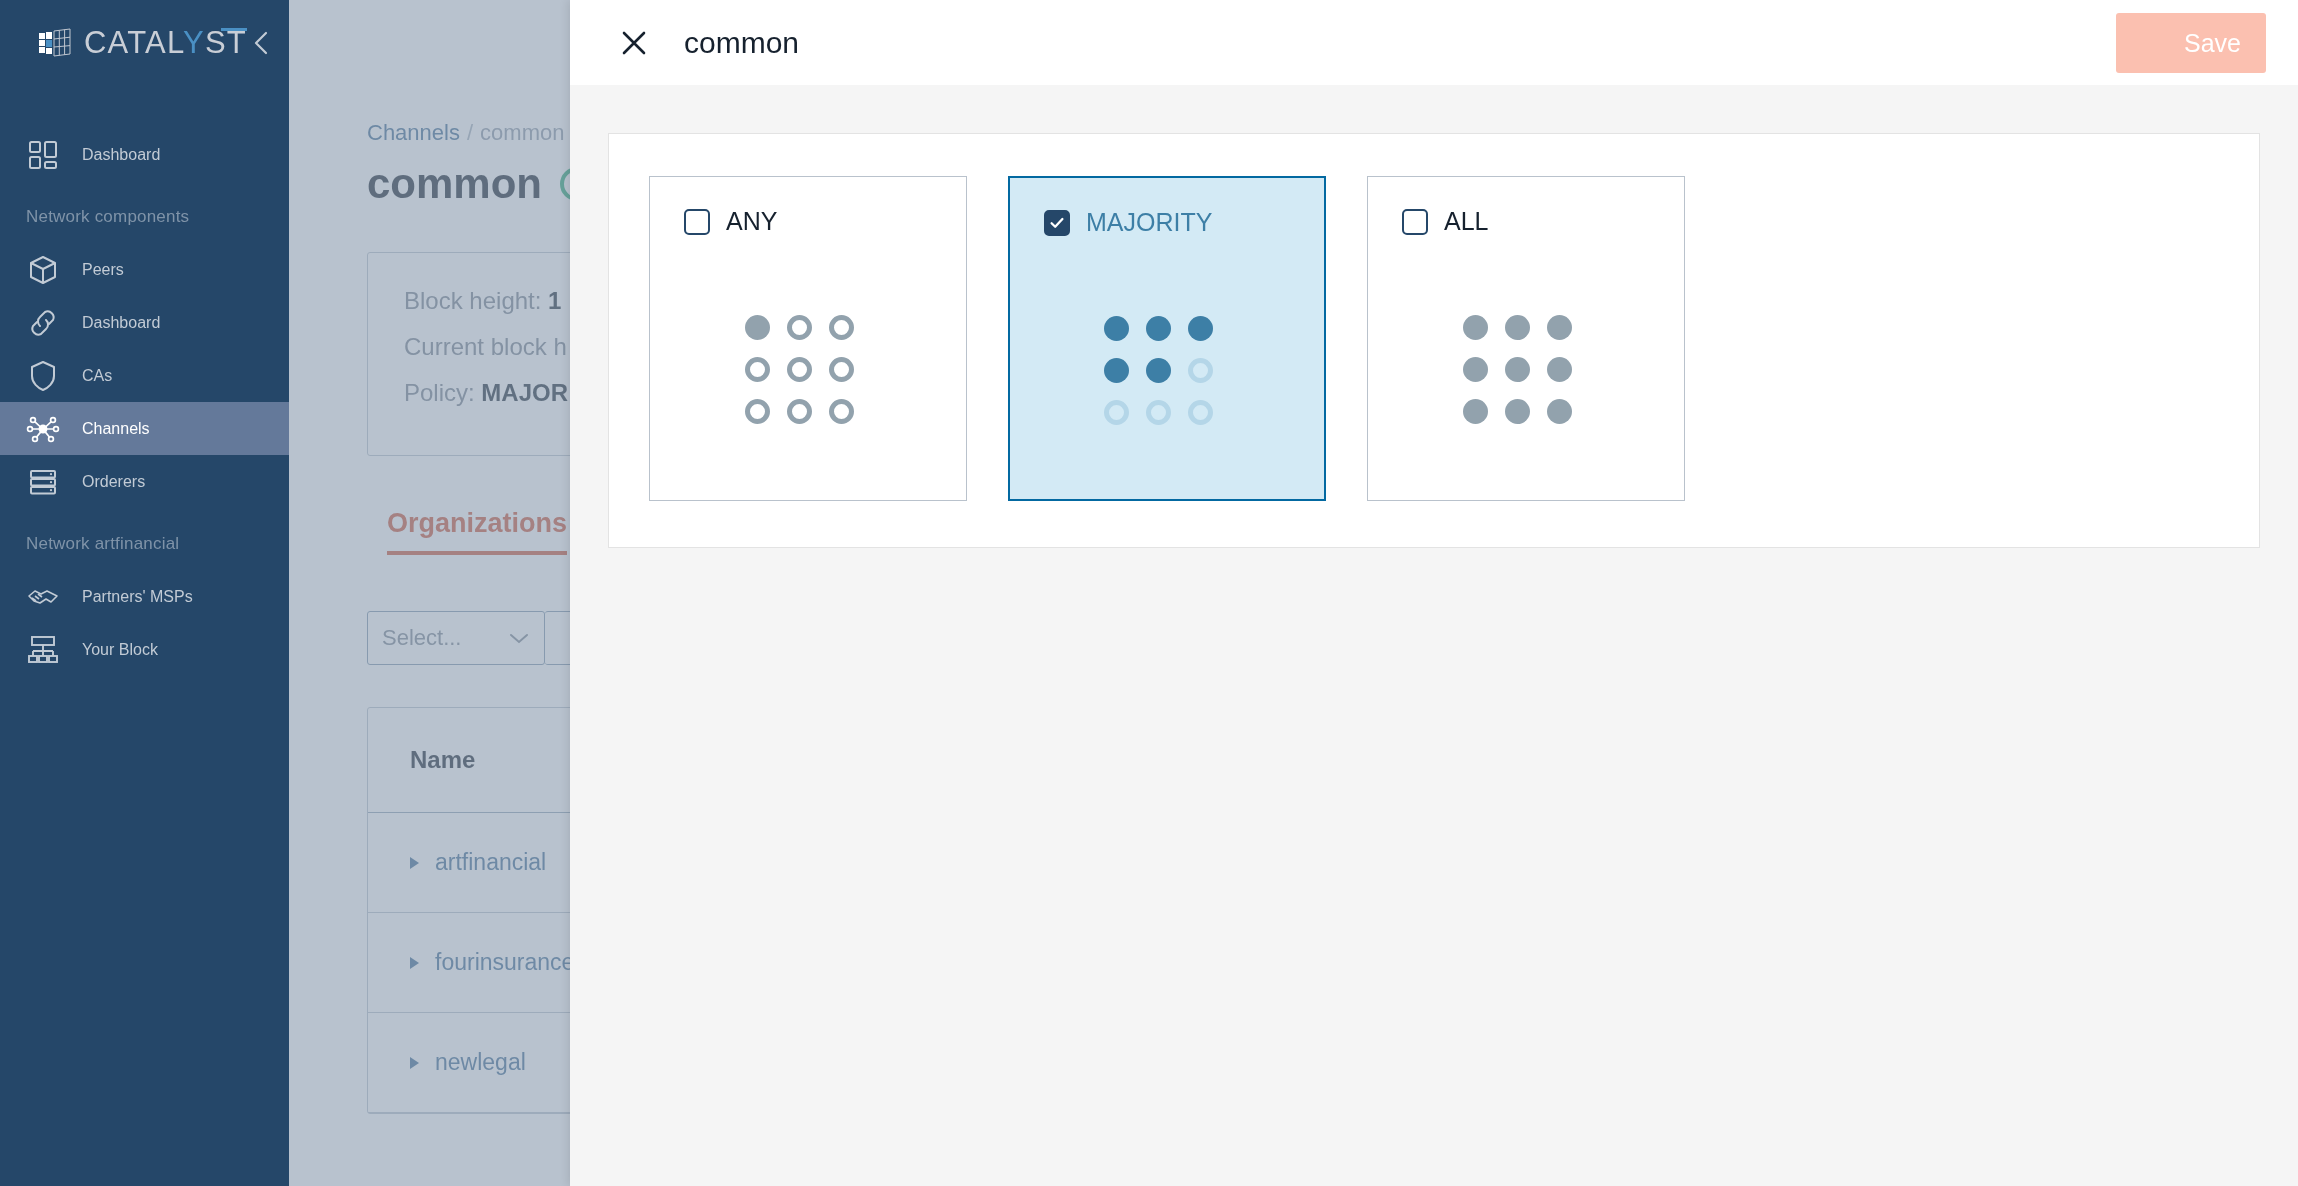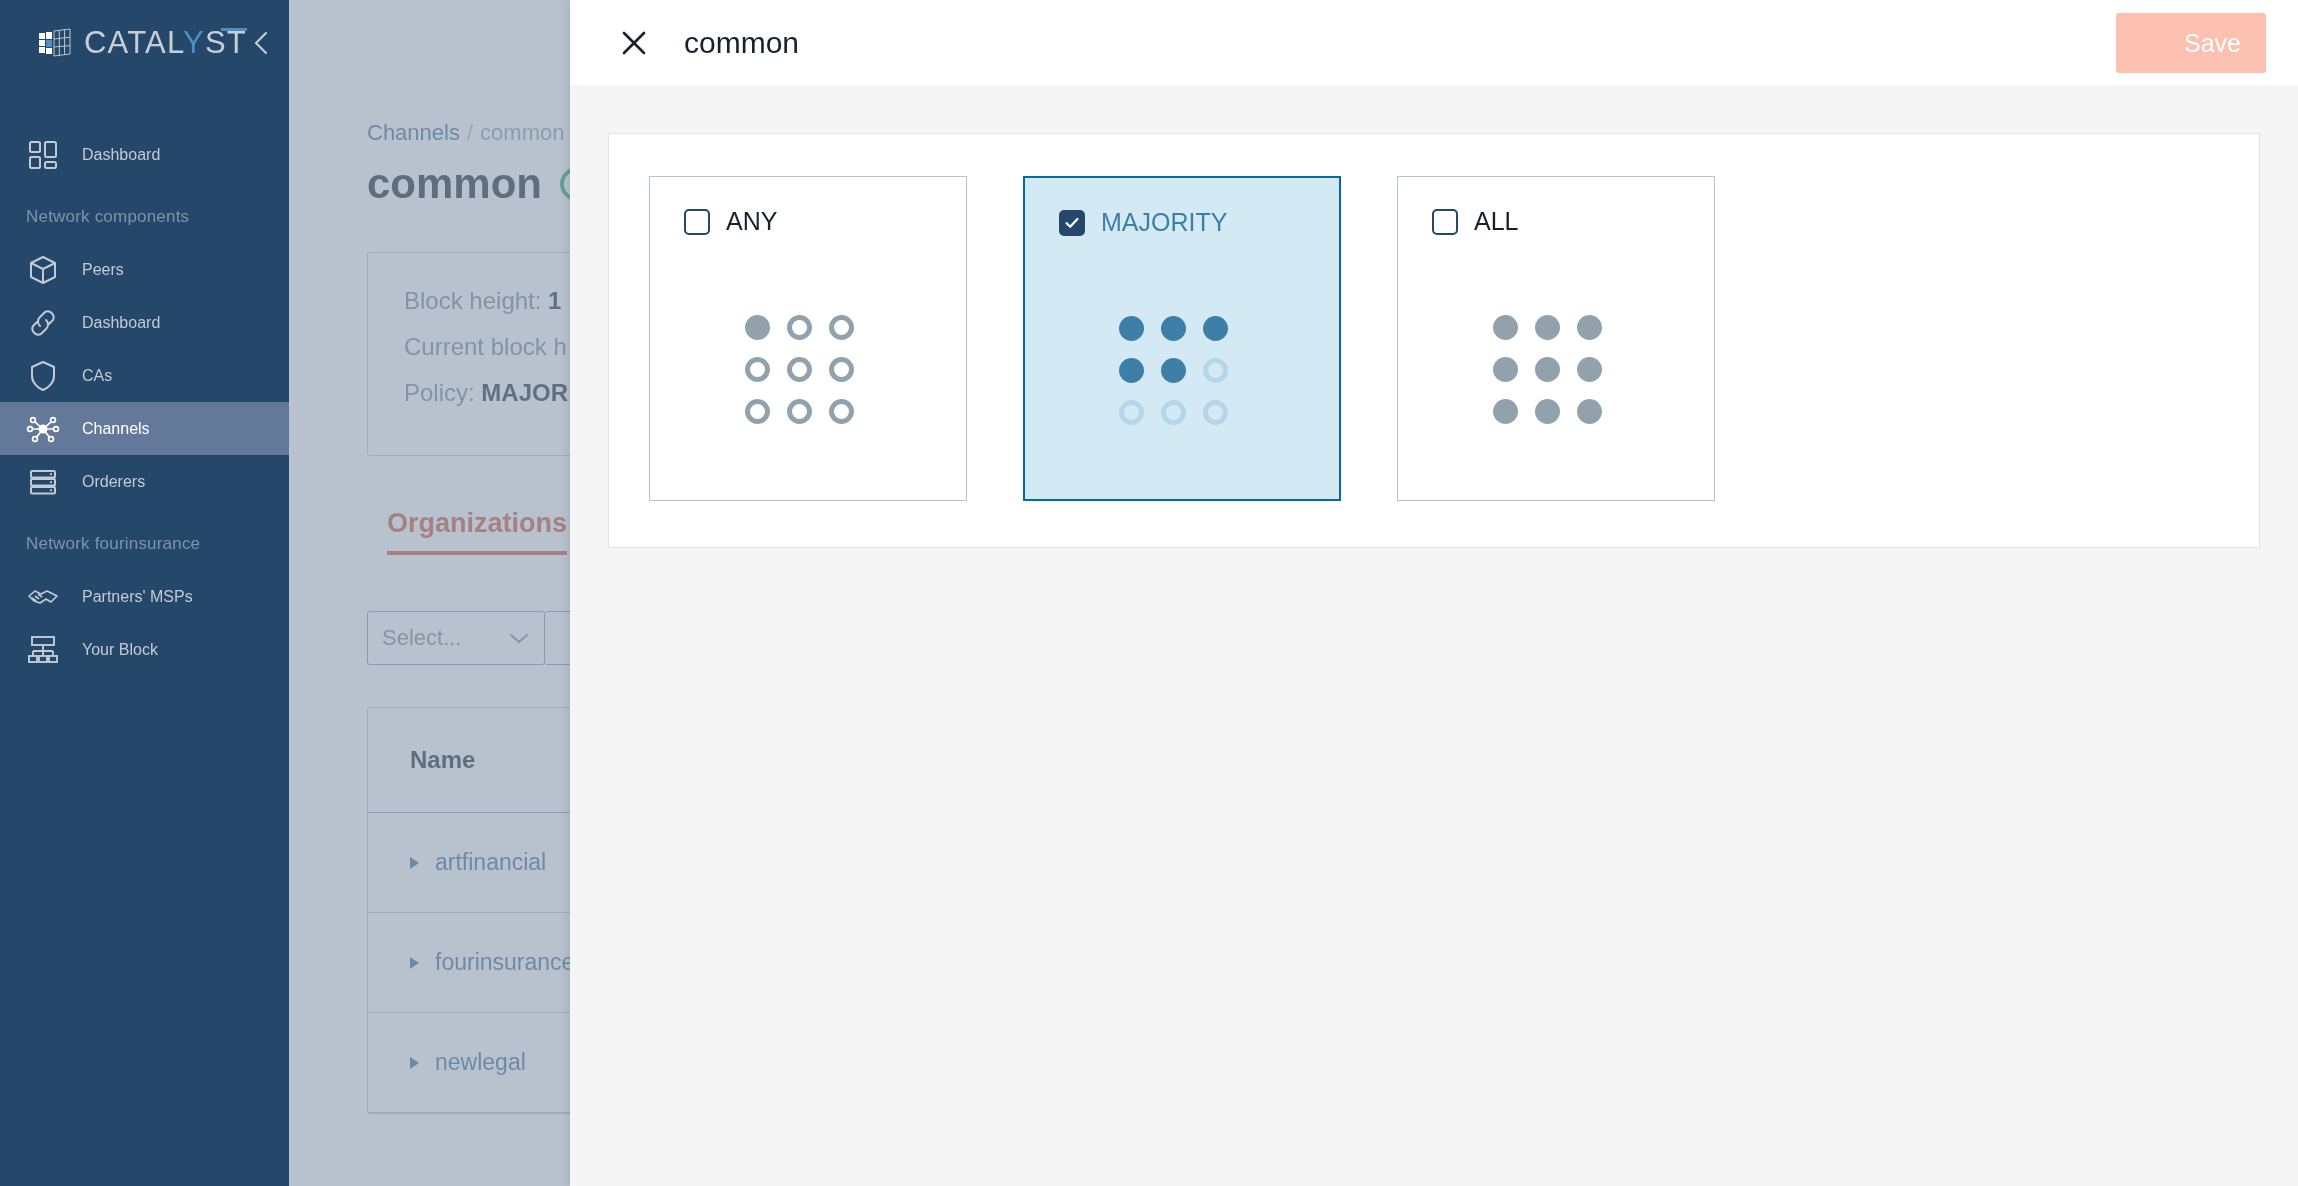--- a/index.html
+++ b/index.html
@@ -138,21 +138,21 @@
     display: flex; align-items: center; gap: 20px;
     padding-left: 40px; margin-bottom: 40px;
   }
   .check-circle {
     width: 30px; height: 30px; border-radius: 50%;
     background: #4ccb8e; display:flex; align-items:center; justify-content:center;
     flex: 0 0 30px;
   }
   .policy-head-title { font-size: 30px; font-weight: 700; color: #16212e; }
 
-  .options-row { display: flex; gap: 56px; padding-left: 40px; text-align: right; }
+  .options-row { display: flex; gap: 41px; padding-left: 40px; text-align: right; }
   .option {
     width: 318px; height: 325px;
     border: 1px solid #b9c2cc; background: #ffffff;
     padding: 30px 0 0 34px; position: relative;
     cursor: pointer;
   }
   .option.selected {
     background: #d3eaf5; border: 2px solid #0369a1;
   }
   .option-label-row { display: flex; align-items: center; gap: 16px; }
@@ -280,21 +280,21 @@
         </g>
         <g fill="#c2cbd5">
             <circle cx="25" cy="9.2" r="1.1"></circle>
             <circle cx="25" cy="17.2" r="1.1"></circle>
             <circle cx="25" cy="25.2" r="1.1"></circle>
           </g>
       </svg>
       <span>Orderers</span>
     </div>
 
-    <div class="nav-section-label">Network fourinsurance</div>
+    <div class="nav-section-label">Network artfinancial</div>
 
     <div class="nav-item">
       <svg class="nav-icon" viewBox="0 0 34 34">
         <g fill="none" stroke="#c2cbd5" stroke-width="1.6" stroke-linejoin="round">
           <path d="M3 16 L9 11 L15 14 L21 11 L31 16 L25 22 L20 19 L14 23 L8 21 Z"></path>
           <path d="M9 16 L13 19M12 14 L16 17M6 18 L10 21"></path>
         </g>
       </svg>
       <span>Partners' MSPs</span>
     </div>

